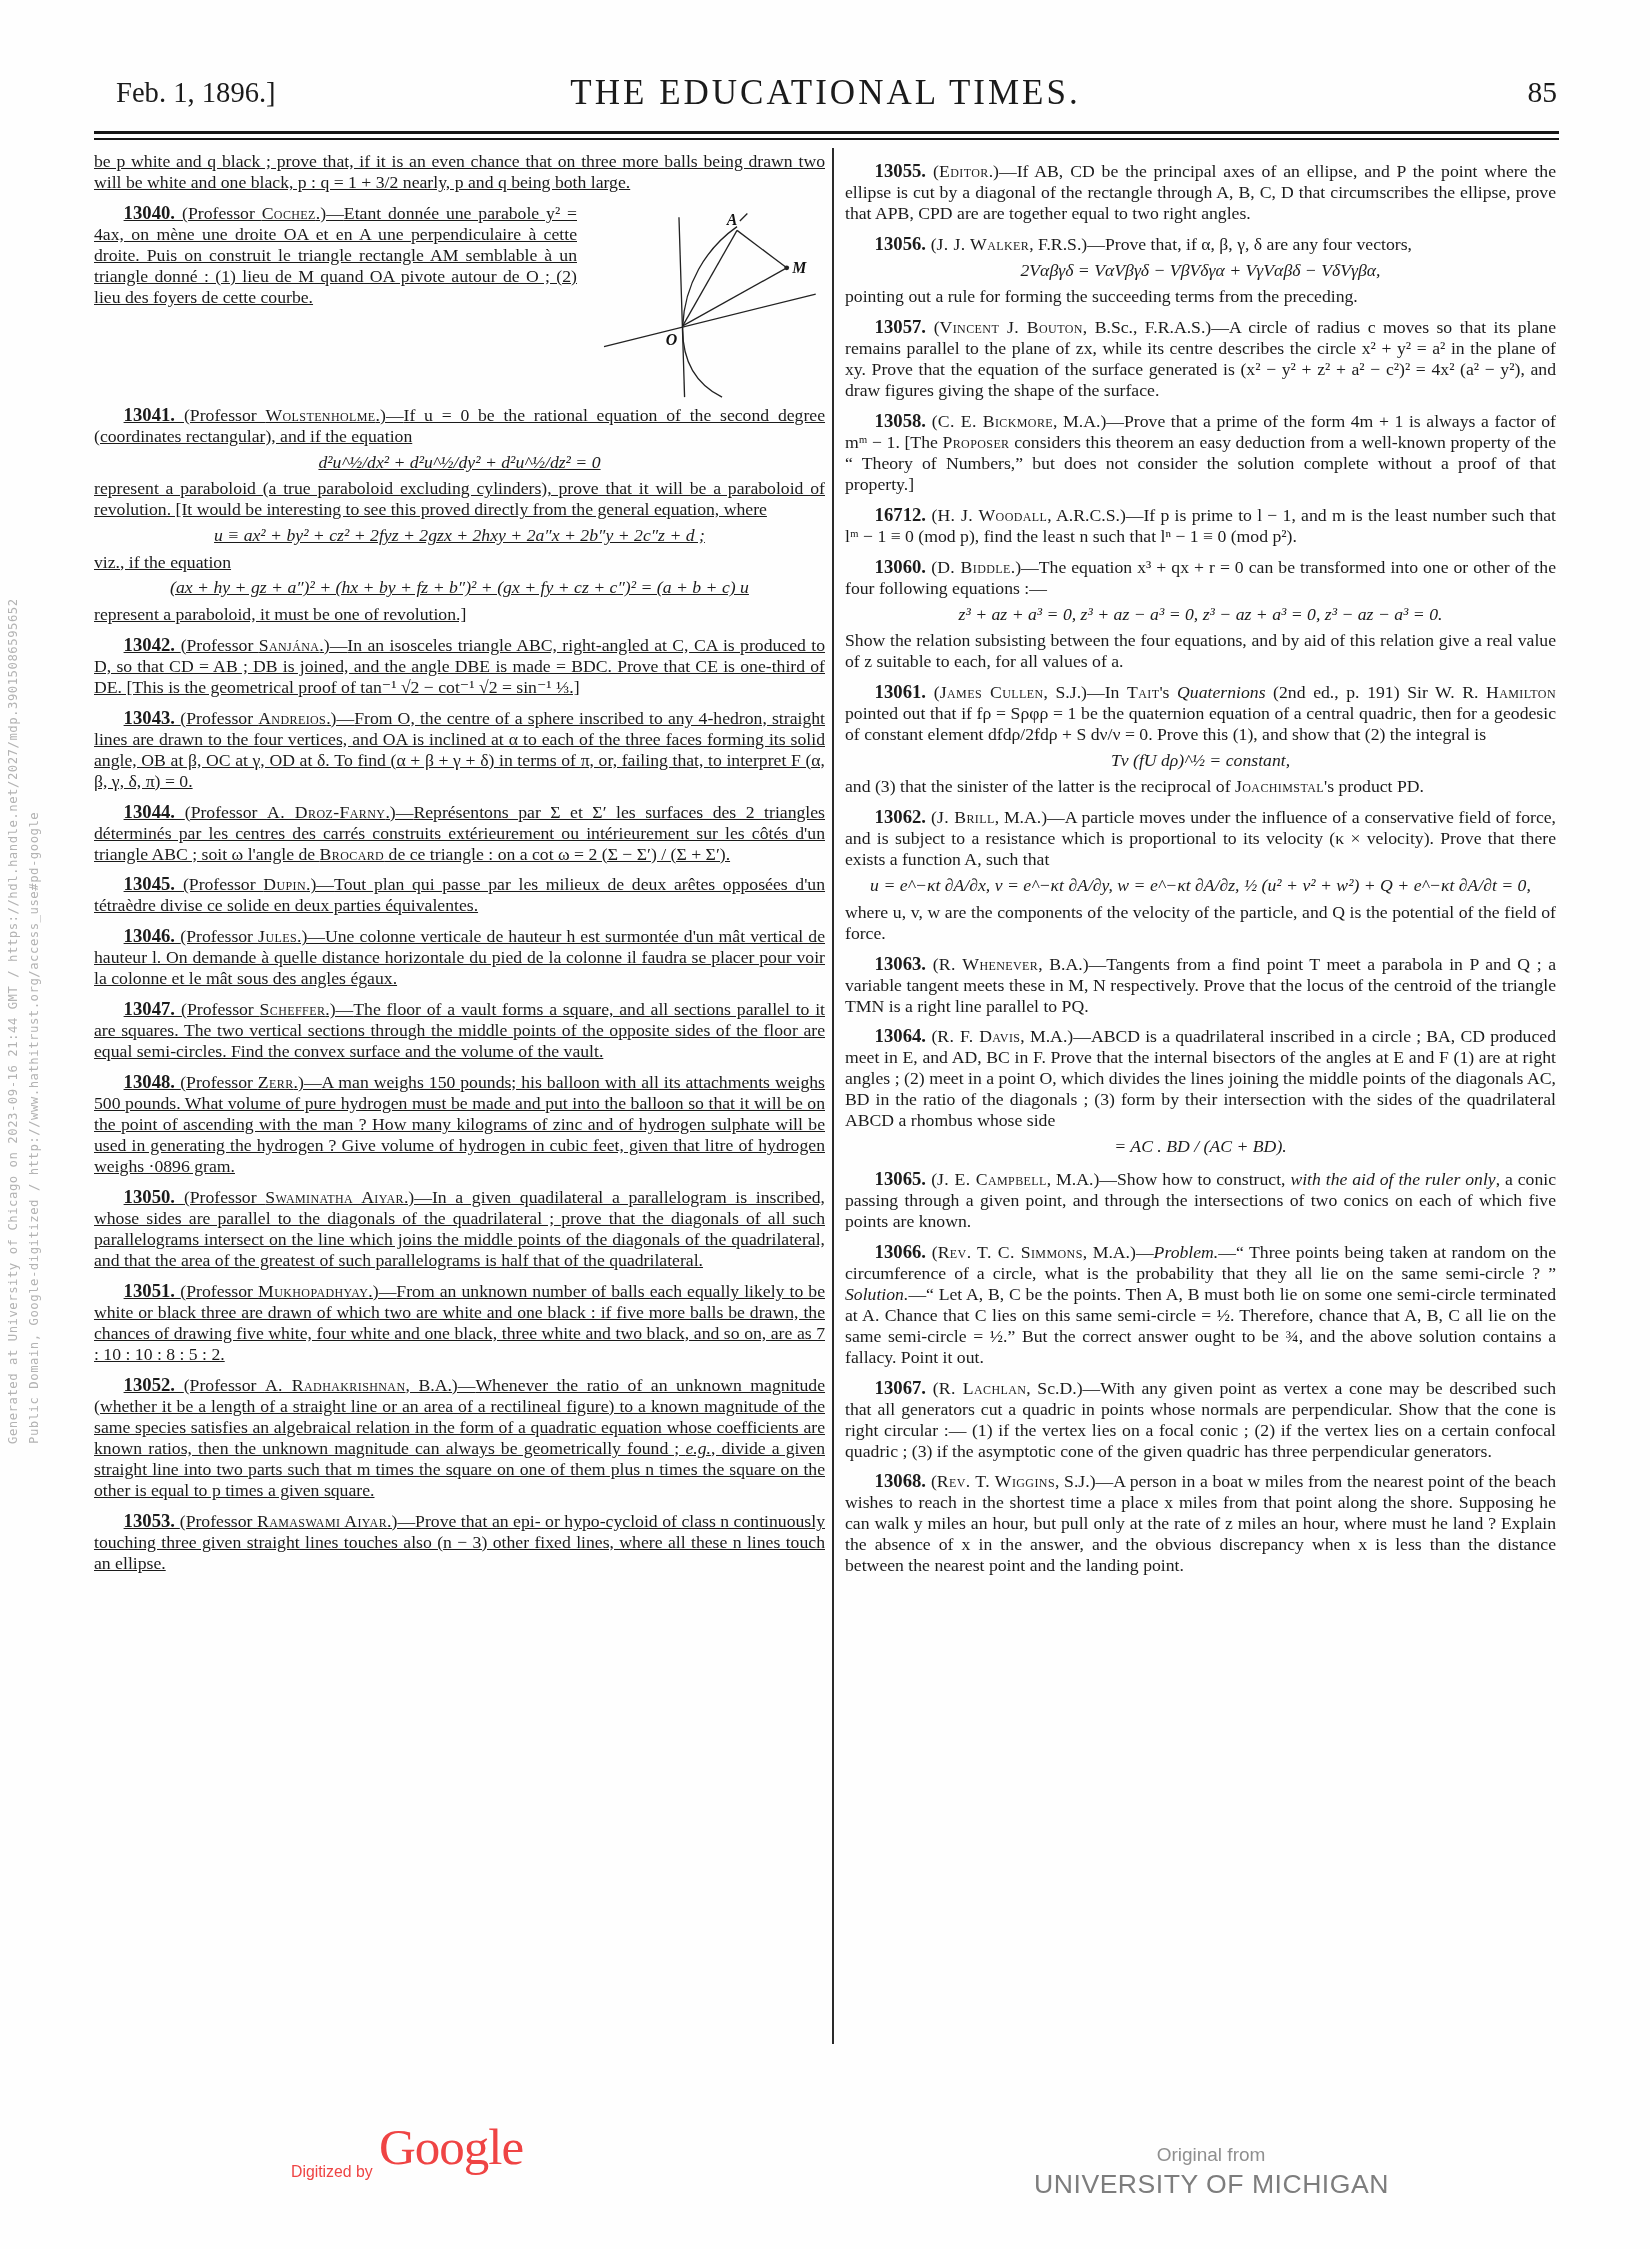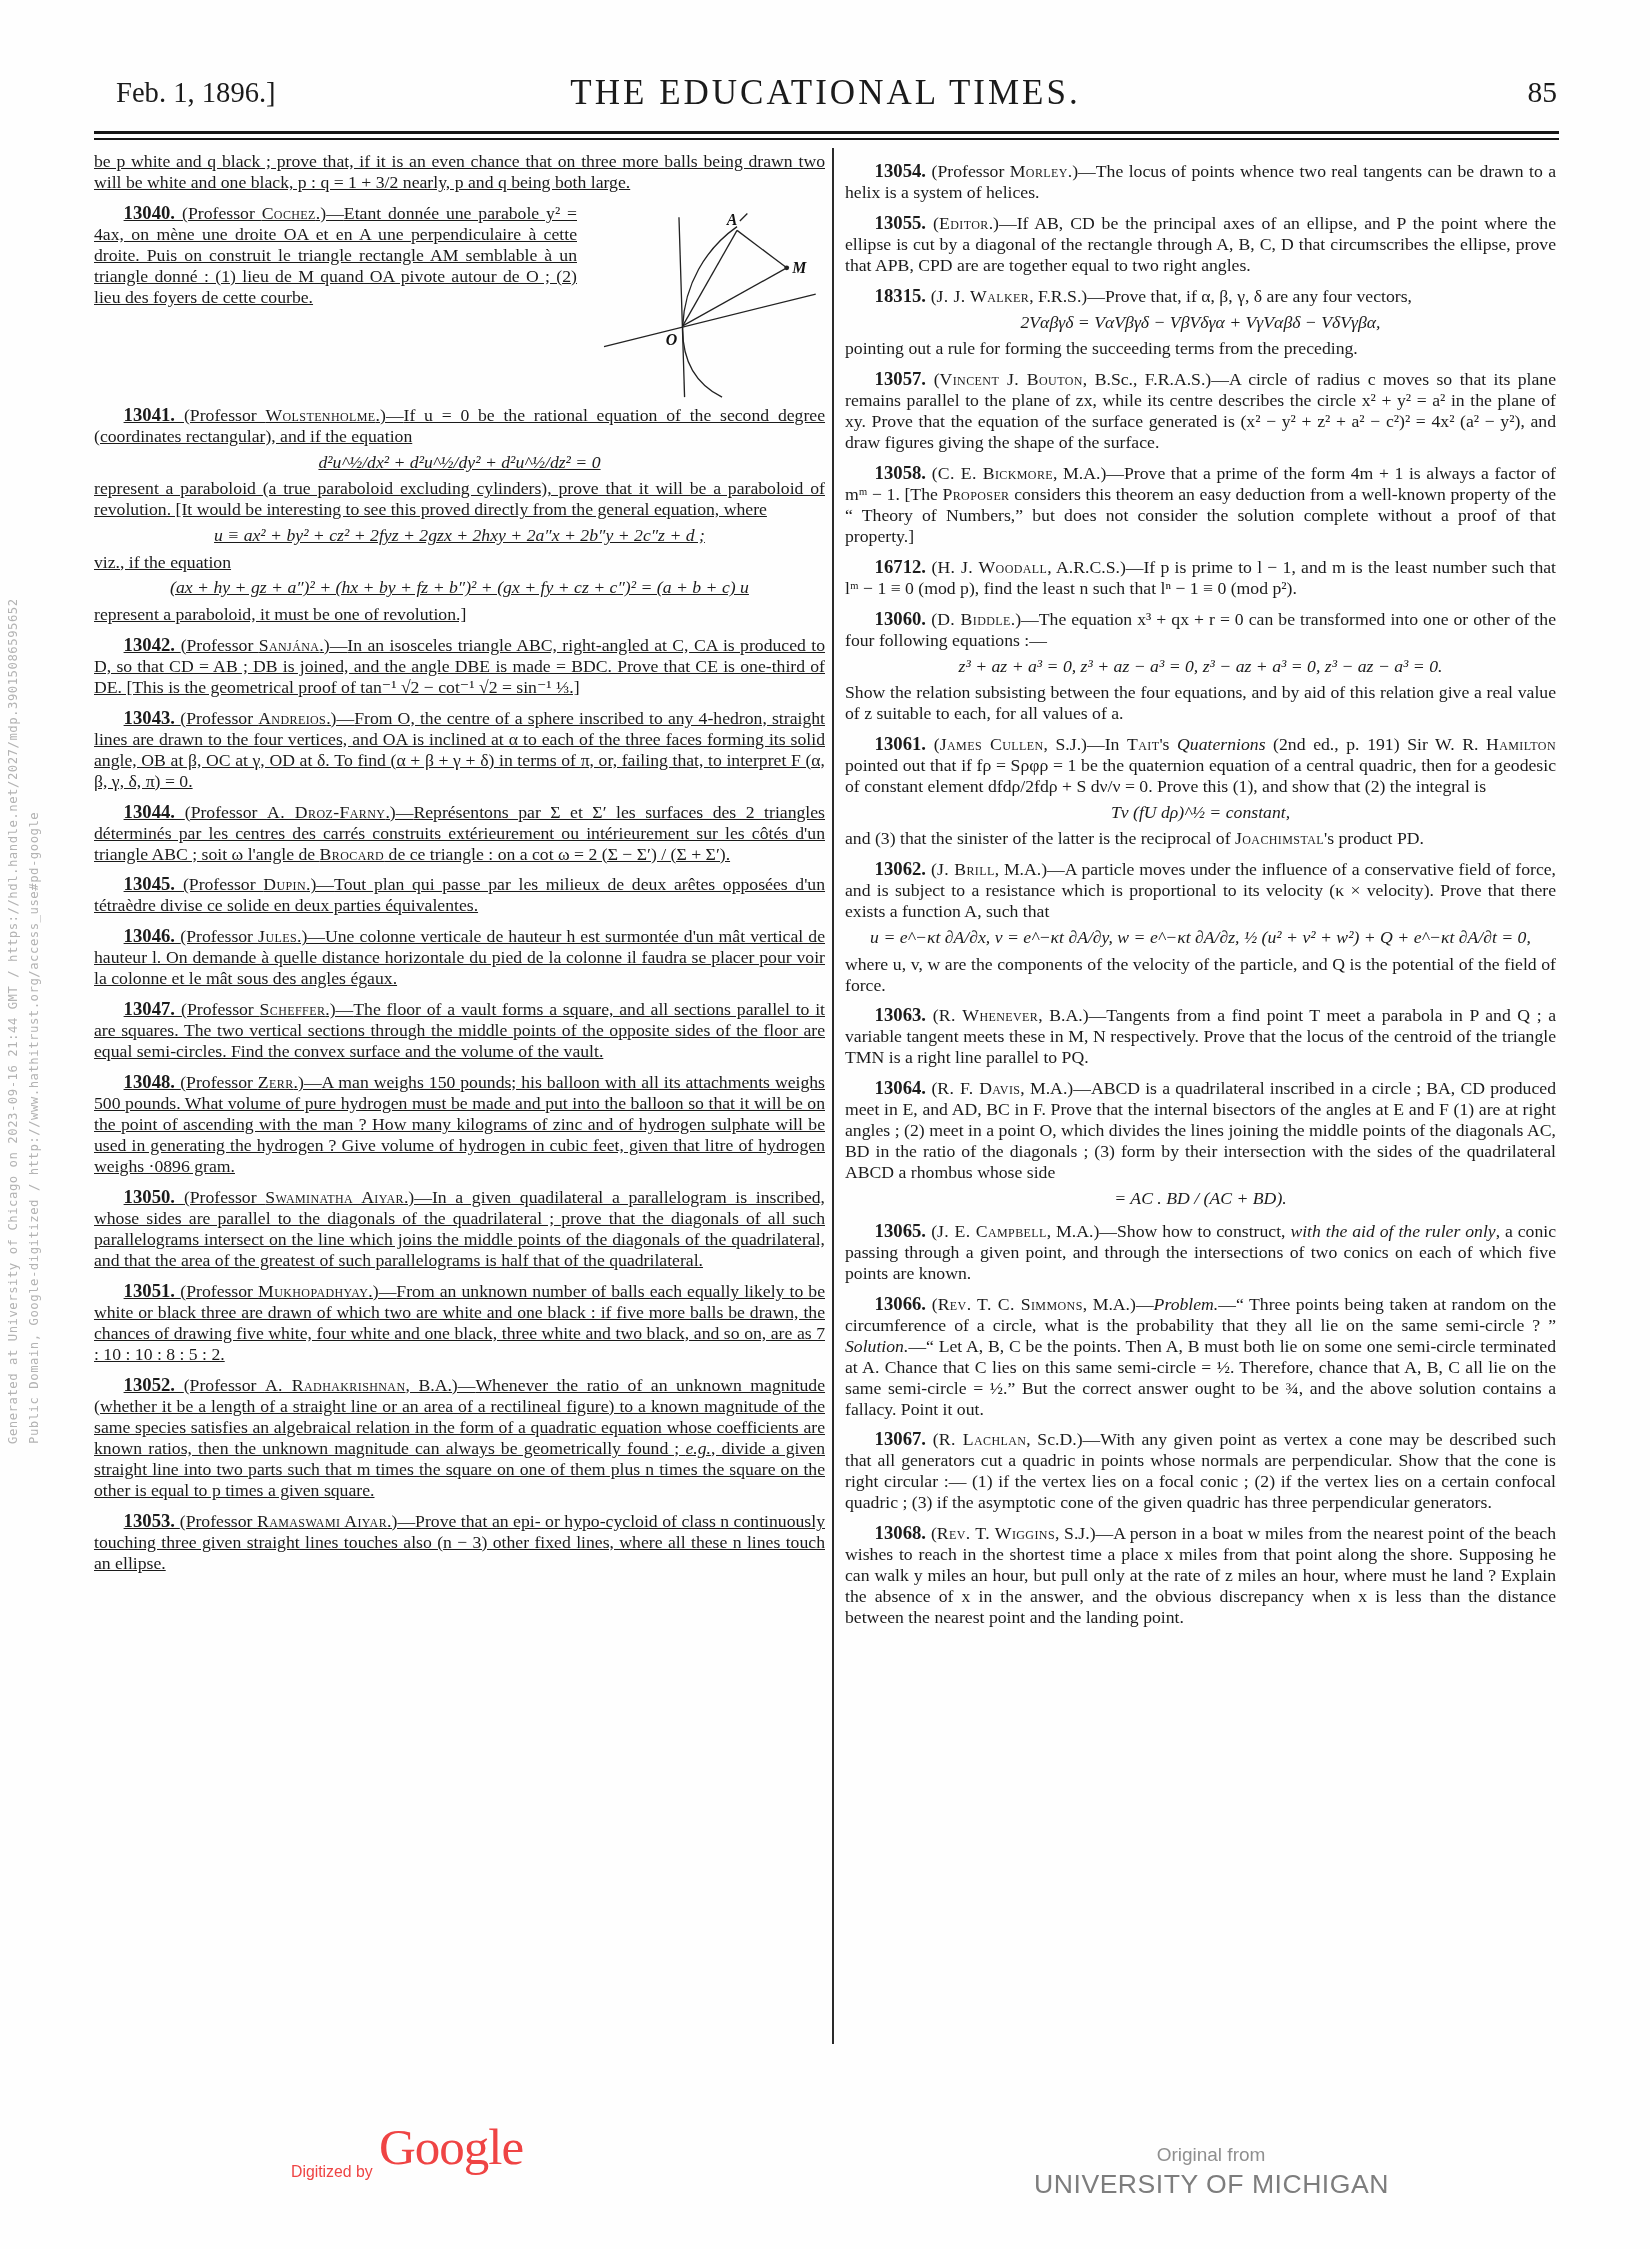--- a/index.html
+++ b/index.html
@@ -97,23 +97,22 @@
       <div class="problem"><span class="pnum">13045.  </span><span class="byline"><span>(Professor </span><span class="sc">Dupin</span><span>.)—</span></span><span class="rt">Tout plan qui passe par les milieux de deux arêtes opposées d'un tétraèdre divise ce solide en deux parties équivalentes.</span></div>
       <div class="problem"><span class="pnum">13046.  </span><span class="byline"><span>(Professor </span><span class="sc">Jules</span><span>.)—</span></span><span class="rt">Une colonne verticale de hauteur h est surmontée d'un mât vertical de hauteur l.  On demande à quelle distance horizontale du pied de la colonne il faudra se placer pour voir la colonne et le mât sous des angles égaux.</span></div>
       <div class="problem"><span class="pnum">13047.  </span><span class="byline"><span>(Professor </span><span class="sc">Scheffer</span><span>.)—</span></span><span class="rt">The floor of a vault forms a square, and all sections parallel to it are squares.  The two vertical sections through the middle points of the opposite sides of the floor are equal semi-circles.  Find the convex surface and the volume of the vault.</span></div>
       <div class="problem"><span class="pnum">13048.  </span><span class="byline"><span>(Professor </span><span class="sc">Zerr</span><span>.)—</span></span><span class="rt">A man weighs 150 pounds; his balloon with all its attachments weighs 500 pounds.  What volume of pure hydrogen must be made and put into the balloon so that it will be on the point of ascending with the man ?  How many kilograms of zinc and of hydrogen sulphate will be used in generating the hydrogen ?  Give volume of hydrogen in cubic feet, given that litre of hydrogen weighs ·0896 gram.</span></div>
       <div class="problem"><span class="pnum">13050.  </span><span class="byline"><span>(Professor </span><span class="sc">Swaminatha Aiyar</span><span>.)—</span></span><span class="rt">In a given quadilateral a parallelogram is inscribed, whose sides are parallel to the diagonals of the quadrilateral ; prove that the diagonals of all such parallelograms intersect on the line which joins the middle points of the diagonals of the quadrilateral, and that the area of the greatest of such parallelograms is half that of the quadrilateral.</span></div>
       <div class="problem"><span class="pnum">13051.  </span><span class="byline"><span>(Professor </span><span class="sc">Mukhopadhyay</span><span>.)—</span></span><span class="rt">From an unknown number of balls each equally likely to be white or black three are drawn of which two are white and one black :  if five more balls be drawn, the chances of drawing five white, four white and one black, three white and two black, and so on, are as 7 : 10 : 10 : 8 : 5 : 2.</span></div>
       <div class="problem"><span class="pnum">13052.  </span><span class="byline"><span>(Professor </span><span class="sc">A. Radhakrishnan</span><span>, B.A.)—</span></span><span class="rt">Whenever the ratio of an unknown magnitude (whether it be a length of a straight line or an area of a rectilineal figure) to a known magnitude of the same species satisfies an algebraical relation in the form of a quadratic equation whose coefficients are known ratios, then the unknown magnitude can always be geometrically found ; </span><span class="ri">e.g.</span><span class="rt">, divide a given straight line into two parts such that m times the square on one of them plus n times the square on the other is equal to p times a given square.</span></div>
       <div class="problem"><span class="pnum">13053.  </span><span class="byline"><span>(Professor </span><span class="sc">Ramaswami Aiyar</span><span>.)—</span></span><span class="rt">Prove that an epi- or hypo-cycloid of class n continuously touching three given straight lines touches also (n − 3) other fixed lines, where all these n lines touch an ellipse.</span></div>
     </div>
   <div class="col col-right">
-      <div class="problem"><span class="pnum">13054.  </span><span class="byline"><span>(Professor </span><span class="sc">Morley</span><span>.)—</span></span><span class="rt">The locus of points whence two real tangents can be drawn to a helix is a system of helices.</span></div>
       <div class="problem"><span class="pnum">13055.  </span><span class="byline"><span>(</span><span class="sc">Editor</span><span>.)—</span></span><span class="rt">If AB, CD be the principal axes of an ellipse, and P the point where the ellipse is cut by a diagonal of the rectangle through A, B, C, D that circumscribes the ellipse, prove that APB, CPD are are together equal to two right angles.</span></div>
-      <div class="problem"><span class="pnum">18315.  </span><span class="byline"><span>(</span><span class="sc">J. J. Walker</span><span>, F.R.S.)—</span></span><span class="rt">Prove that, if α, β, γ, δ are any four vectors,</span><div class="eq">2Vαβγδ = VαVβγδ − VβVδγα + VγVαβδ − VδVγβα,</div><span class="rt">pointing out a rule for forming the succeeding terms from the preceding.</span></div>
+      <div class="problem"><span class="pnum">13056.  </span><span class="byline"><span>(</span><span class="sc">J. J. Walker</span><span>, F.R.S.)—</span></span><span class="rt">Prove that, if α, β, γ, δ are any four vectors,</span><div class="eq">2Vαβγδ = VαVβγδ − VβVδγα + VγVαβδ − VδVγβα,</div><span class="rt">pointing out a rule for forming the succeeding terms from the preceding.</span></div>
       <div class="problem"><span class="pnum">13057.  </span><span class="byline"><span>(</span><span class="sc">Vincent J. Bouton</span><span>, B.Sc., F.R.A.S.)—</span></span><span class="rt">A circle of radius c moves so that its plane remains parallel to the plane of zx, while its centre describes the circle  x² + y² = a²  in the plane of xy.   Prove that the equation of the surface generated is  (x² − y² + z² + a² − c²)² = 4x² (a² − y²),  and draw figures giving the shape of the surface.</span></div>
       <div class="problem"><span class="pnum">13058.  </span><span class="byline"><span>(</span><span class="sc">C. E. Bickmore</span><span>, M.A.)—</span></span><span class="rt">Prove that a prime of the form 4m + 1 is always a factor of mᵐ − 1.   [The </span><span class="rsc">Proposer</span><span class="rt"> considers this theorem an easy deduction from a well-known property of the “ Theory of Numbers,” but does not consider the solution complete without a proof of that property.]</span></div>
       <div class="problem"><span class="pnum">16712.  </span><span class="byline"><span>(</span><span class="sc">H. J. Woodall</span><span>, A.R.C.S.)—</span></span><span class="rt">If p is prime to l − 1, and m is the least number such that  lᵐ − 1 ≡ 0 (mod p),  find the least n such that  lⁿ − 1 ≡ 0 (mod p²).</span></div>
       <div class="problem"><span class="pnum">13060.  </span><span class="byline"><span>(</span><span class="sc">D. Biddle</span><span>.)—</span></span><span class="rt">The equation  x³ + qx + r = 0  can be transformed into one or other of the four following equations :—</span><div class="eq">z³ + az + a³ = 0,  z³ + az − a³ = 0,  z³ − az + a³ = 0,  z³ − az − a³ = 0.</div><span class="rt">Show the relation subsisting between the four equations, and by aid of this relation give a real value of z suitable to each, for all values of a.</span></div>
       <div class="problem"><span class="pnum">13061.  </span><span class="byline"><span>(</span><span class="sc">James Cullen</span><span>, S.J.)—</span></span><span class="rt">In </span><span class="rsc">Tait</span><span class="rt">'s </span><span class="ri">Quaternions</span><span class="rt"> (2nd ed., p. 191) Sir W. R. </span><span class="rsc">Hamilton</span><span class="rt"> pointed out that if  fρ = Sρφρ = 1  be the quaternion equation of a central quadric, then for a geodesic of constant element  dfdρ/2fdρ + S dν/ν = 0.   Prove this (1), and show that (2) the integral is</span><div class="eq">Tν (fU dρ)^½ = constant,</div><span class="rt">and (3) that the sinister of the latter is the reciprocal of </span><span class="rsc">Joachimstal</span><span class="rt">'s product PD.</span></div>
       <div class="problem"><span class="pnum">13062.  </span><span class="byline"><span>(</span><span class="sc">J. Brill</span><span>, M.A.)—</span></span><span class="rt">A particle moves under the influence of a conservative field of force, and is subject to a resistance which is proportional to its velocity (κ × velocity).   Prove that there exists a function A, such that</span><div class="eq">u = e^−κt ∂A/∂x,  v = e^−κt ∂A/∂y,  w = e^−κt ∂A/∂z,  ½ (u² + v² + w²) + Q + e^−κt ∂A/∂t = 0,</div><span class="rt">where u, v, w are the components of the velocity of the particle, and Q is the potential of the field of force.</span></div>
       <div class="problem"><span class="pnum">13063.  </span><span class="byline"><span>(</span><span class="sc">R. Whenever</span><span>, B.A.)—</span></span><span class="rt">Tangents from a find point T meet a parabola in P and Q ;  a variable tangent meets these in M, N respectively. Prove that the locus of the centroid of the triangle TMN is a right line parallel to PQ.</span></div>
       <div class="problem"><span class="pnum">13064.  </span><span class="byline"><span>(</span><span class="sc">R. F. Davis</span><span>, M.A.)—</span></span><span class="rt">ABCD is a quadrilateral inscribed in a circle ;  BA, CD produced meet in E, and AD, BC in F.  Prove that the internal bisectors of the angles at  E  and  F  (1) are at right angles ; (2) meet in a point O, which divides the lines joining the middle points of the diagonals AC, BD in the ratio of the diagonals ; (3) form by their intersection with the sides of the quadrilateral ABCD a rhombus whose side</span><div class="eq">= AC . BD / (AC + BD).</div></div>
       <div class="problem"><span class="pnum">13065.  </span><span class="byline"><span>(</span><span class="sc">J. E. Campbell</span><span>, M.A.)—</span></span><span class="rt">Show how to construct, </span><span class="ri">with the aid of the ruler only</span><span class="rt">, a conic passing through a given point, and through the intersections of two conics on each of which five points are known.</span></div>
       <div class="problem"><span class="pnum">13066.  </span><span class="byline"><span>(</span><span class="sc">Rev. T. C. Simmons</span><span>, M.A.)—</span></span><span class="ri">Problem.</span><span class="rt">—“ Three points being taken at random on the circumference of a circle, what is the probability that they all lie on the same semi-circle ? ”   </span><span class="ri">Solution.</span><span class="rt">—“ Let A, B, C be the points.  Then A, B must both lie on some one semi-circle terminated at  A.   Chance  that  C lies  on  this  same  semi-circle = ½.   Therefore, chance that  A, B, C  all lie on the same  semi-circle = ½.”   But the correct answer ought to be ¾, and the above solution contains a fallacy. Point it out.</span></div>

